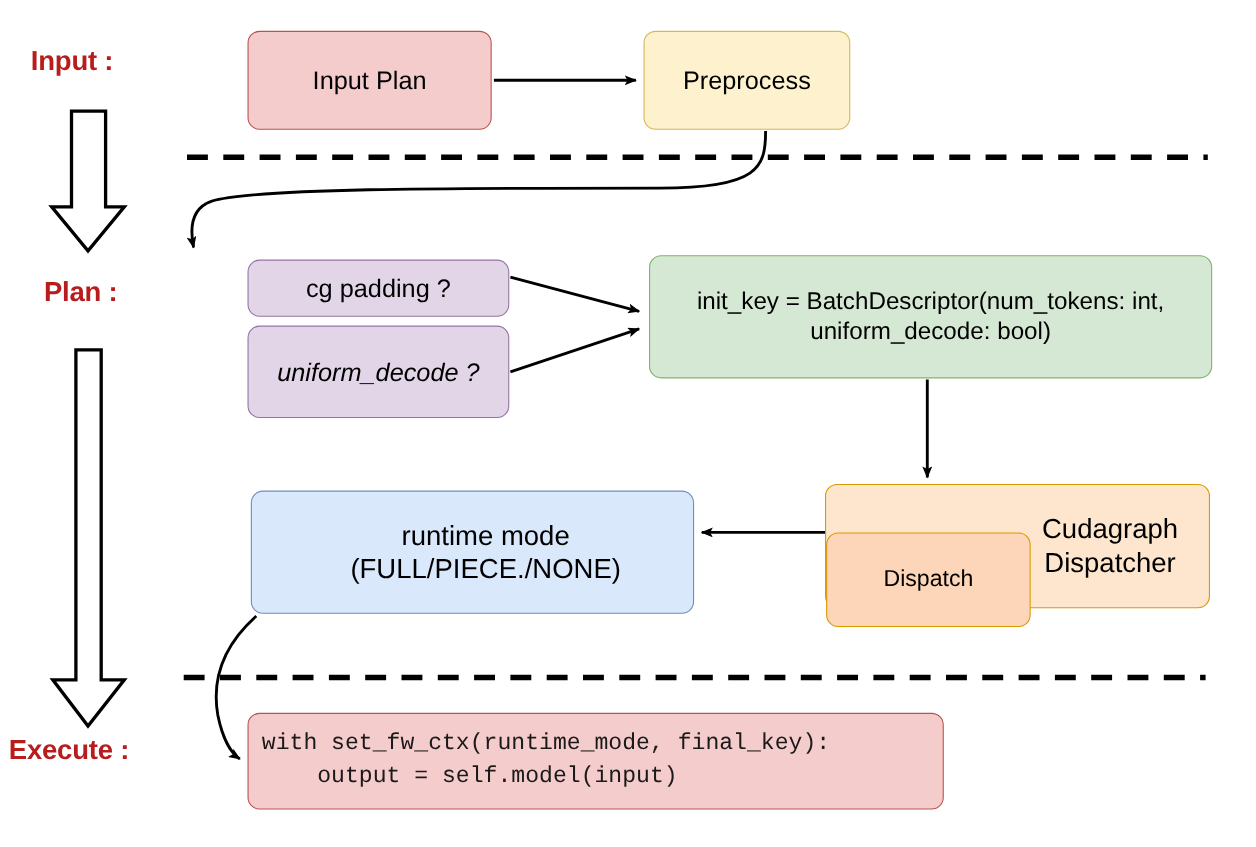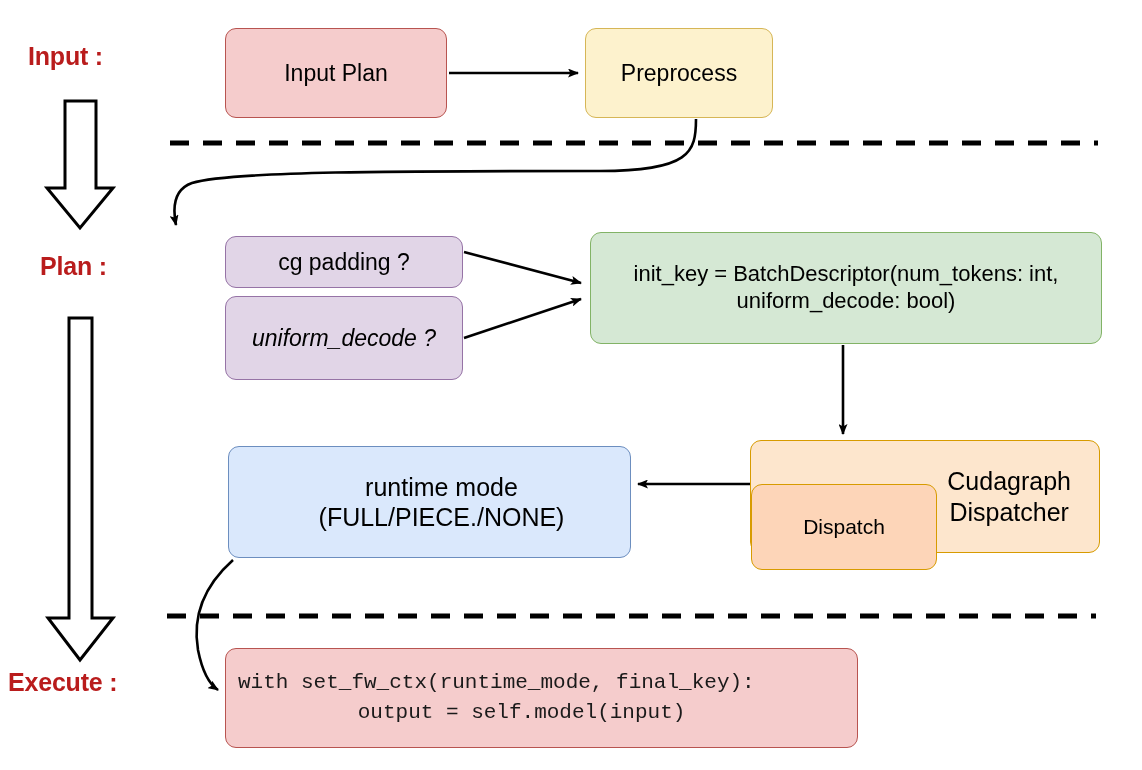--- a/index.html
+++ b/index.html
@@ -89,21 +89,21 @@
   }
   #n-input-batch  { left: 225px; top: 28px;  width: 222px; height: 90px;  font-size: 23px; }
   #n-preprocess   { left: 585px; top: 28px;  width: 188px; height: 90px;  font-size: 23px; }
   #n-cg-padding   { left: 225px; top: 216px; width: 238px; height: 52px;  font-size: 23px; margin-top: 20px; }
   #n-uniform-dec  { left: 225px; top: 296px; width: 238px; height: 84px;  font-size: 23px; font-style: italic; }
   #n-init-key     { left: 590px; top: 232px; width: 512px; height: 112px; font-size: 22px; padding: 0 24px; }
   #n-runtime-mode { left: 228px; top: 446px; width: 403px; height: 112px; font-size: 25px; padding-left: 24px; }
   #n-cudagraph    { left: 750px; top: 440px; width: 350px; height: 113px; font-size: 25px;
                     justify-content: flex-end; padding-right: 28px; }
   #n-dispatch     { left: 751px; top: 441px; width: 186px; height: 86px;  font-size: 21px; margin-top: 43px; }
-  #n-code-block   { left: 225px; top: 648px; width: 633px; height: 100px; text-align: center; }
+  #n-code-block   { left: 225px; top: 648px; width: 633px; height: 88px; }
   #lbl-input   { left: 28px; top: 42px; }
   #lbl-plan    { left: 40px; top: 252px; }
   #lbl-execute { left: 8px;  top: 668px; }
 </style>
 </head>
 <body>
 
 <div id="canvas">
 
   <svg class="svg-layer" viewBox="0 0 1142 770">

